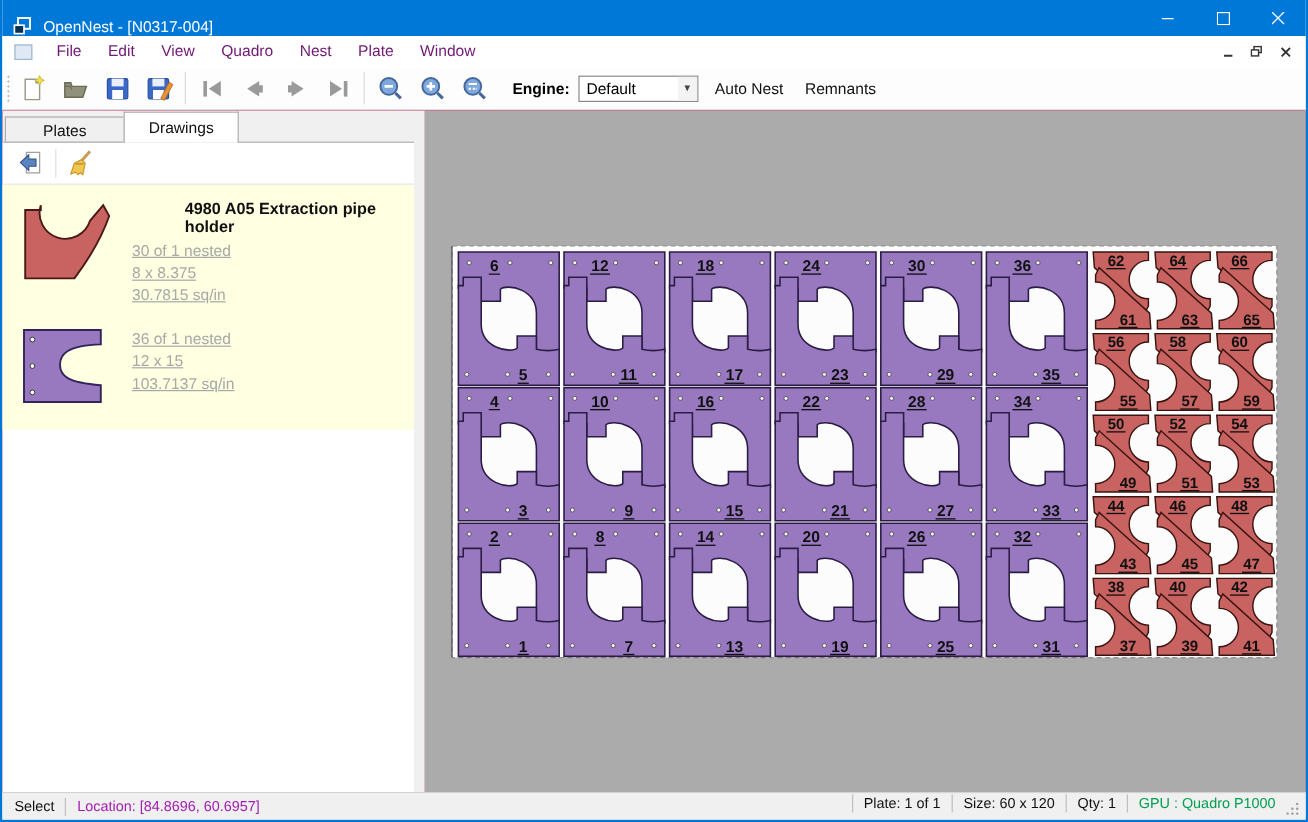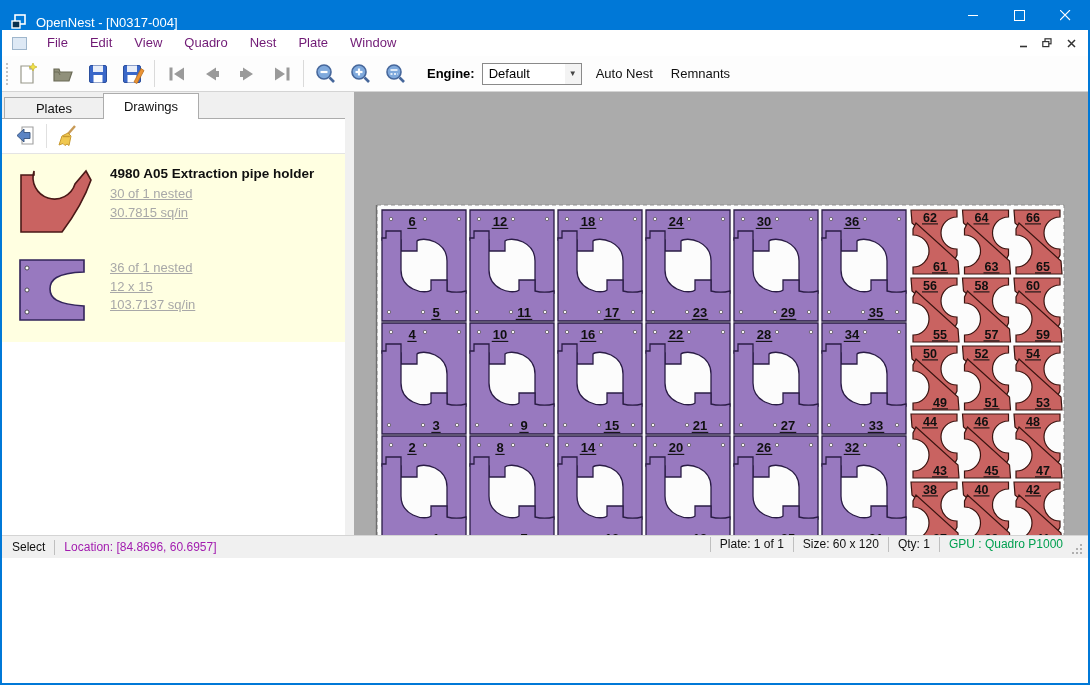--- a/index.html
+++ b/index.html
@@ -24,36 +24,36 @@
              background-image:radial-gradient(#C3C3C3 34%, transparent 36%); background-size:4px 4px; }
   .tb-btn { width:35px; height:30px; display:flex; align-items:center; justify-content:center; }
   .tb-sep { width:1px; height:27px; background:#DADADA; margin:0 4px; }
   .engine-label { font-weight:bold; font-size:13px; margin:0 7px 0 14px; }
   .engine-combo { width:100px; height:22px; border:1px solid #8A8A8A; background:#fff; display:flex; align-items:center; }
   .engine-value { flex:1; font-size:13px; padding-left:6px; }
   .engine-arrow { width:16px; height:20px; background:#F3F3F3; display:flex; align-items:center; justify-content:center;
                   font-size:8px; color:#444; }
   .tb-text-btn { font-size:13px; color:#111; padding:0 9px; margin-left:5px; }
   
-  .content { position:relative; height:443px; background:#be185d; overflow:hidden; }
+  .content { position:relative; height:568px; background:#be185d; overflow:hidden; }
   .left-panel { position:absolute; left:0; top:0; width:352px; height:568px; background:#F0F0F0; }
   .tabs { display:flex; align-items:flex-end; height:27px; padding-left:2px; }
   .tab { width:100px; height:22px; line-height:21px; text-align:center; font-size:13px;
          background:#F0F0F0; border:1px solid #ACACAC; margin-right:-1px; color:#111; }
   .tab.active { width:96px; height:26px; line-height:25px; background:#fff; border-bottom:none; position:relative; z-index:3; }
   .tab-page { position:absolute; left:0; top:26px; right:9px; bottom:0; background:#fff;
               border-top:1px solid #ACACAC; z-index:1; }
   .panel-toolbar { height:35px; display:flex; align-items:center; padding-left:9px; border-bottom:1px solid #E4E4E4; }
   .pt-btn { width:30px; height:28px; display:flex; align-items:center; justify-content:center; }
   .pt-sep { width:1px; height:24px; background:#E0E0E0; margin:0 5px; }
   .drawing-list { background:#FFFFE1; padding:4px 0 6px 0; }
   .drawing-item { display:flex; padding:6px 10px 8px 16px; }
   .thumb { width:92px; flex:none; padding-top:3px; }
   .d-text { flex:1; }
-  .d-title { font-weight:bold; font-size:13.5px; color:#101010; padding-top:2px; }
+  .d-title { font-weight:bold; font-size:13.5px; color:#101010; padding-top:2px;margin-left:44px; }
   .d-meta { color:#A8A8A8; font-size:13px; line-height:18.5px; margin-top:4px;text-decoration:underline; }
   .canvas { position:absolute; left:352px; top:0; width:736px; height:568px; background:#ABABAB; }
   
   .statusbar { height:23px; background:#F0F0F0; border-top:1px solid #D4D4D4;
                display:flex; align-items:center; font-size:12px; color:#111; }
   .sb-mode { margin-left:10px; }
   .sb-sep { width:1px; height:15px; background:#BFBFBF; margin:0 9px; }
   .sb-loc { color:#a21caf; }
   .sb-right { margin-left:auto; display:flex; align-items:flex-start; }
   .sb-gpu { color:#00A050; }
@@ -233,20 +233,21 @@
         </div>
         <div class="drawing-list">
             <div class="drawing-item">
               <span class="thumb"><svg width="78" height="70" viewBox="0 0 78 70">
                   <path d="M3 8 L16 8 L16 4 A21 21 0 1 0 57 17 L68 4 L73 13 C66 33 56 49 44 65 L3 65 Z" fill="#C96361" stroke="#4A1917" stroke-width="1.6"></path>
                 </svg></span>
               <span class="d-text">
                 <div class="d-title">4980 A05 Extraction pipe holder</div>
                 <div class="d-meta">
                   <div>30 of 1 nested</div>
+                  <div>8 x 8.375</div>
                   <div>30.7815 sq/in</div>
                 </div>
               </span>
             </div>
             <div class="drawing-item">
               <span class="thumb"><svg width="68" height="66" viewBox="0 0 68 66">
                   <path d="M2 2 L66 2 L66 14 C38 15 32 22 32 31 C32 40 38 46 66 48 L66 62 L2 62 Z" fill="#9879BF" stroke="#32245A" stroke-width="1.6"></path>
                   <circle cx="9" cy="10" r="2" fill="#fff" stroke="#333" stroke-width="0.8"></circle>
                   <circle cx="9" cy="32" r="2" fill="#fff" stroke="#333" stroke-width="0.8"></circle>
                   <circle cx="9" cy="54" r="2" fill="#fff" stroke="#333" stroke-width="0.8"></circle>

